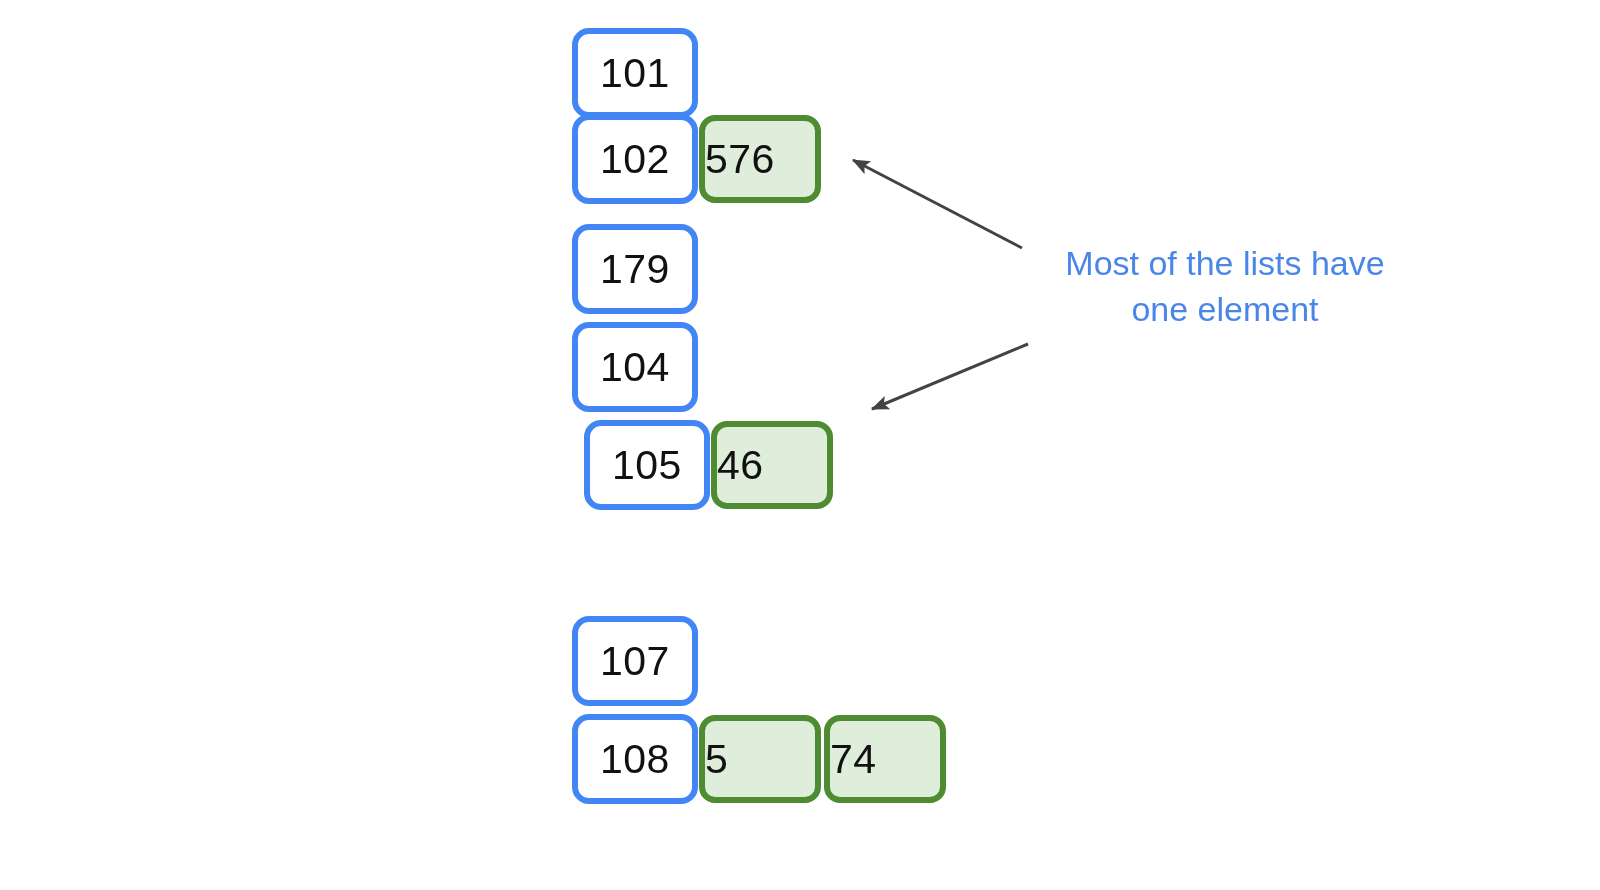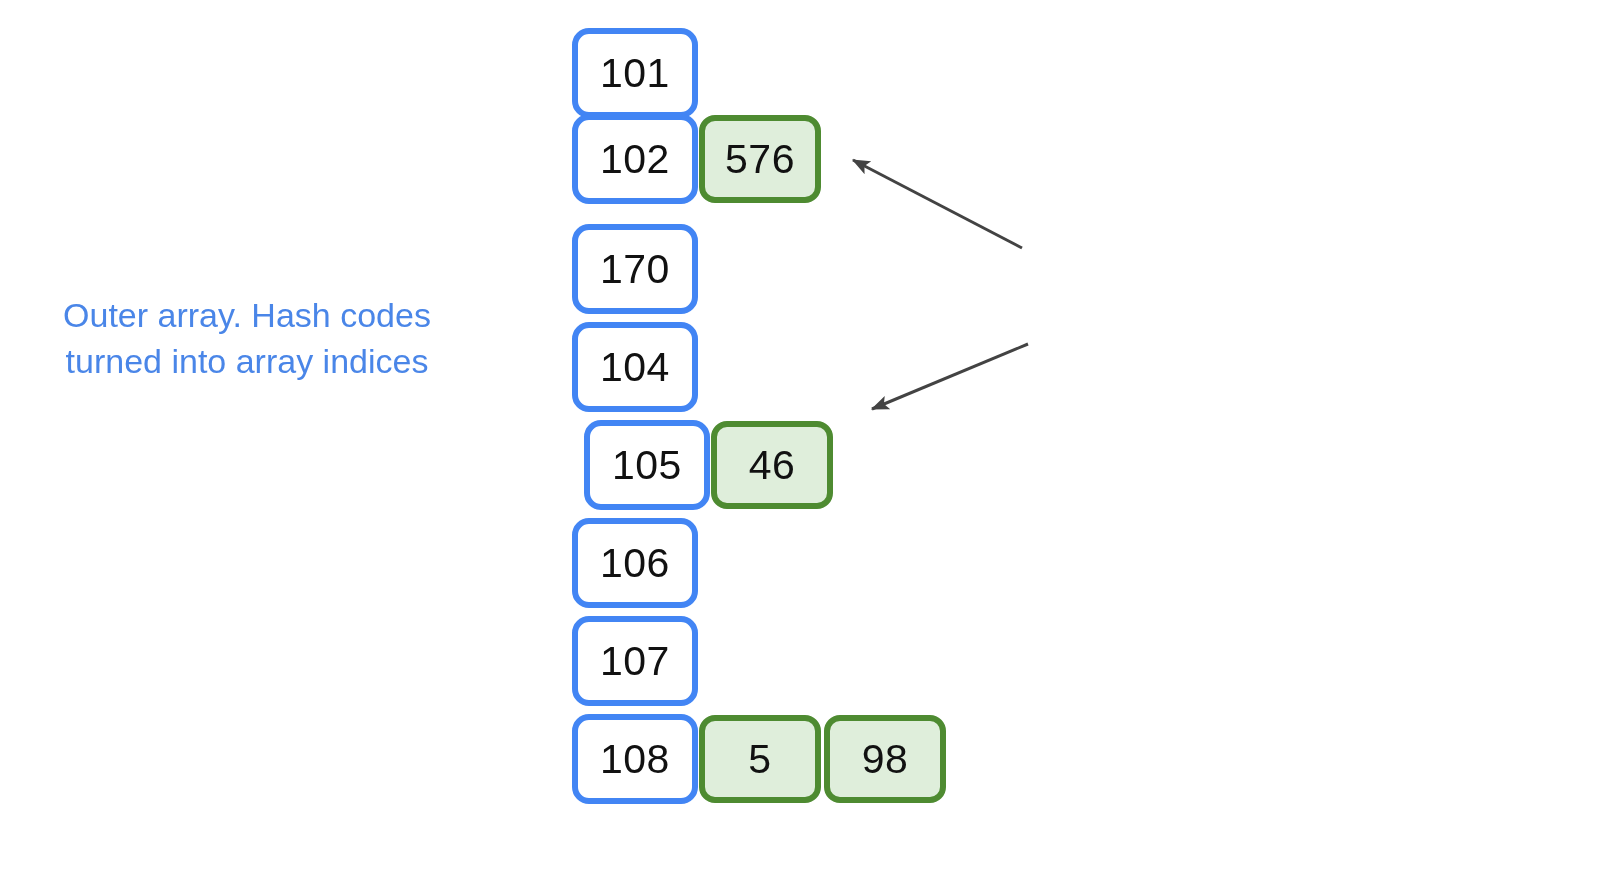--- a/index.html
+++ b/index.html
@@ -48,21 +48,20 @@
   
   .list-cell {
     box-sizing: border-box;
     width: 122px;
     height: 88px;
     border: 6px solid #4e8b31;
     border-radius: 16px;
     background: #dfeedb;
     display: flex;
     align-items: center;
-    justify-content: center;
     flex: 0 0 auto;
     margin-left: 1px;
     position: relative;
     z-index: 1;
   }
   .list-cell + .list-cell { margin-left: 3px; }
   .list-value {
     font-size: 41px;
     color: #111111;
     line-height: 1;
@@ -115,61 +114,56 @@
     <div class="bucket-cell">
       <span class="bucket-index">102</span>
     </div>
     <div class="list-cell">
       <span class="list-value">576</span>
     </div>
   </div>
 
   <div class="bucket-row" style="top:220px;">
     <div class="bucket-cell">
-      <span class="bucket-index">170</span>
+      <span class="bucket-index">179</span>
     </div>
   </div>
 
   <div class="bucket-row" style="top:318px;justify-content:center;">
     <div class="bucket-cell">
       <span class="bucket-index">104</span>
     </div>
   </div>
 
   <div class="bucket-row" style="top:416px;padding-left:12px;">
     <div class="bucket-cell">
       <span class="bucket-index">105</span>
     </div>
     <div class="list-cell">
       <span class="list-value">46</span>
     </div>
   </div>
 
-  <div class="bucket-row" style="top:514px;">
-    <div class="bucket-cell">
-      <span class="bucket-index">106</span>
-    </div>
-  </div>
 
   <div class="bucket-row" style="top:612px;">
     <div class="bucket-cell">
       <span class="bucket-index">107</span>
     </div>
   </div>
 
   <div class="bucket-row" style="top:710px;">
     <div class="bucket-cell">
       <span class="bucket-index">108</span>
     </div>
     <div class="list-cell">
       <span class="list-value">5</span>
     </div>
     <div class="list-cell">
-      <span class="list-value">98</span>
+      <span class="list-value">74</span>
     </div>
   </div>
 
-  <div class="annotation" id="annotation-outer-array">Outer array. Hash codes
-turned into array indices</div>
 
+  <div class="annotation" id="annotation-most-lists">Most of the lists have
+one element</div>
 
 
 </div>
 
 </body></html>

